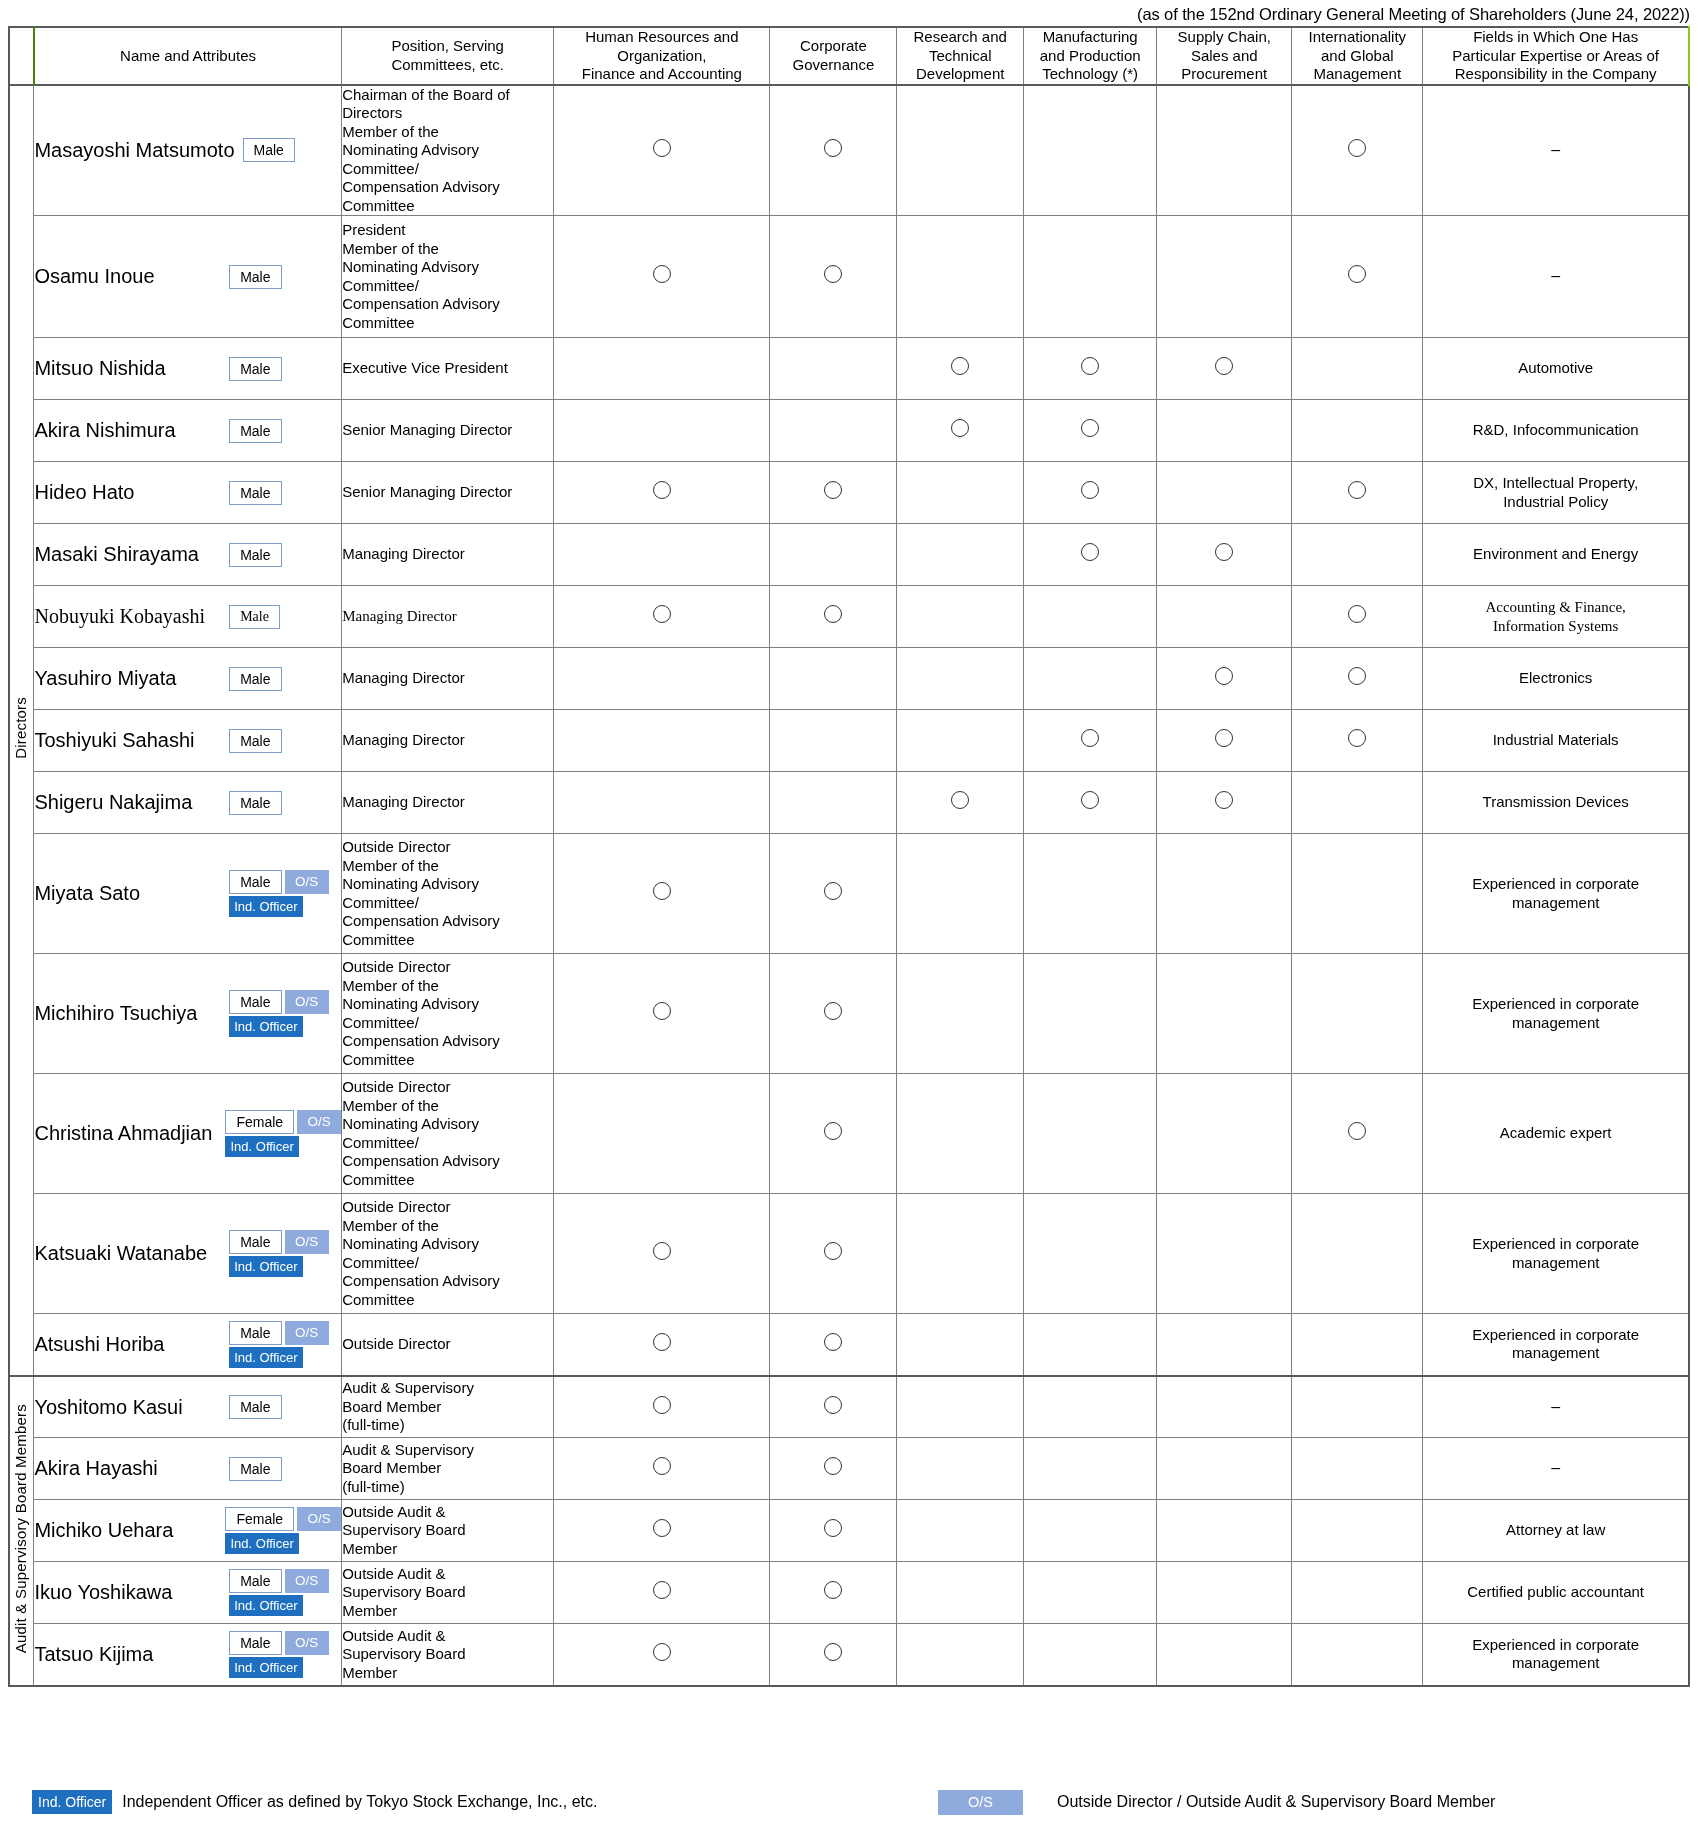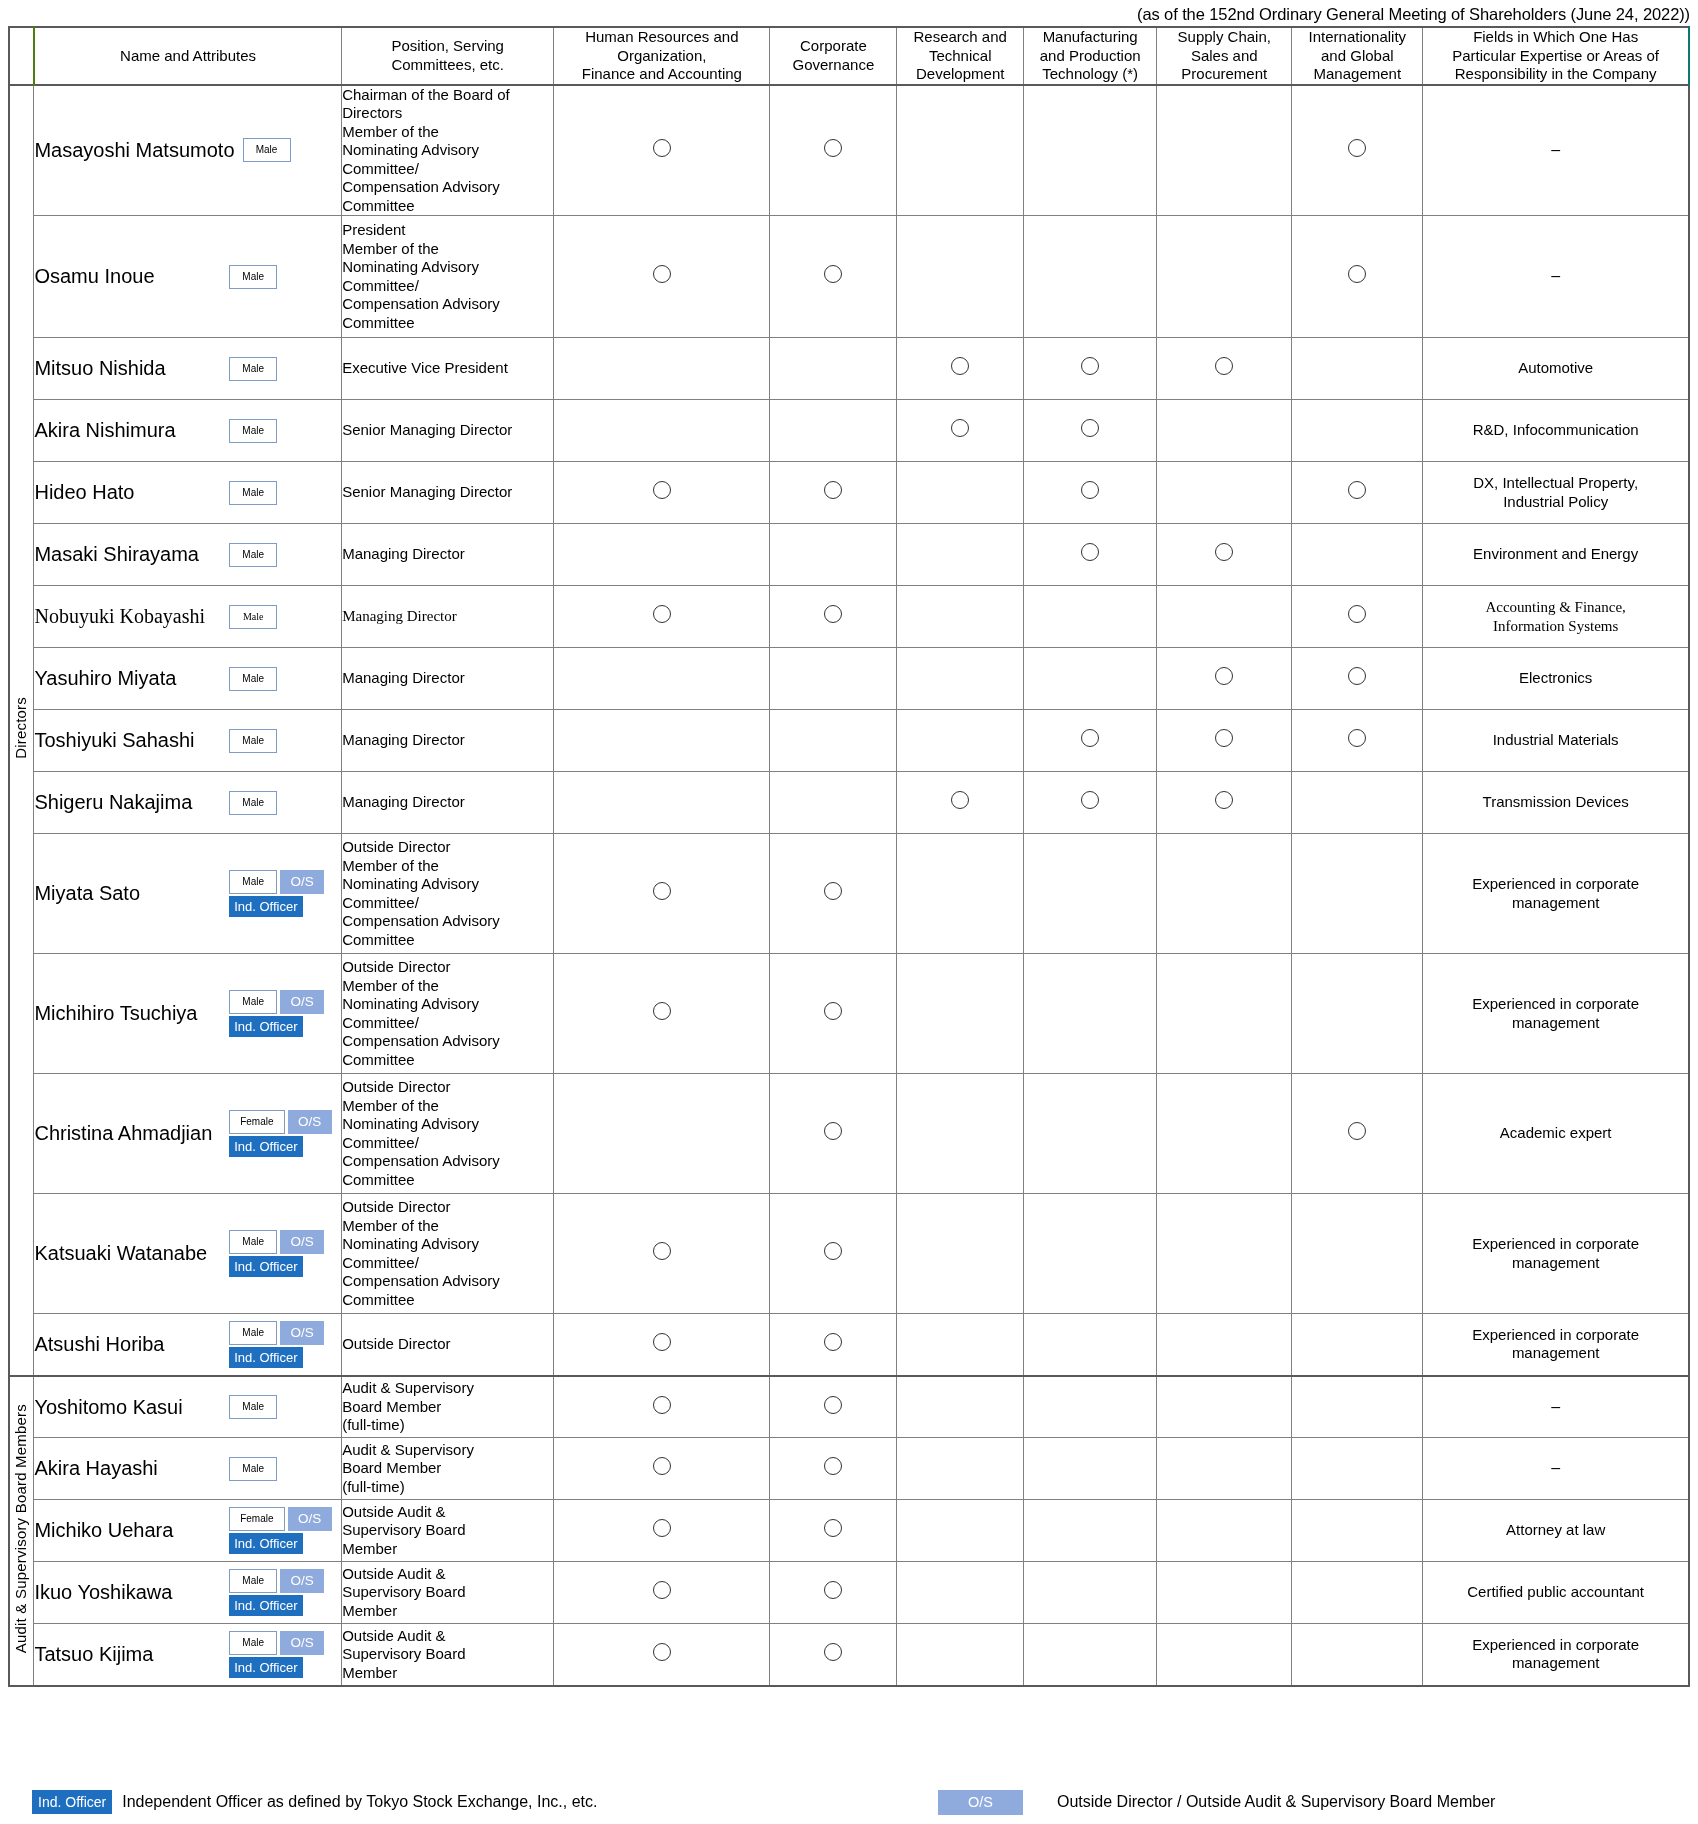--- a/index.html
+++ b/index.html
@@ -119,21 +119,21 @@
   }
   .badge-row {
     display: flex;
     align-items: center;
     gap: 3px;
   }
   .bdg-gender {
     border: 1px solid #7f9dc4;
     background: #ffffff;
     color: #000000;
-    font-size: 10px;
+    font-size: 14px;
     line-height: 14px;
     padding: 4px 10px;
     min-width: 48px;
     text-align: center;
     box-sizing: border-box;
   }
   .bdg-os {
     background: #8faadc;
     color: #ffffff;
     font-size: 13.5px;
@@ -272,21 +272,21 @@
           <th>
             <span>Supply Chain,</span><br>
             <span>Sales and</span><br>
             <span>Procurement</span>
           </th>
           <th>
             <span>Internationality</span><br>
             <span>and Global</span><br>
             <span>Management</span>
           </th>
-          <th style="border-right:2px solid #0f766e">
+          <th style="border-right:2px solid #84cc16">
             <span>Fields in Which One Has</span><br>
             <span>Particular Expertise or Areas of</span><br>
             <span>Responsibility in the Company</span>
           </th>
         </tr>
       </thead>
       <tbody id="tbody">
           <tr class="thick-top" style="height: 130px;">
             <td class="group-cell" rowspan="15"><span class="rot">Directors</span></td>
             <td class="name-cell">

